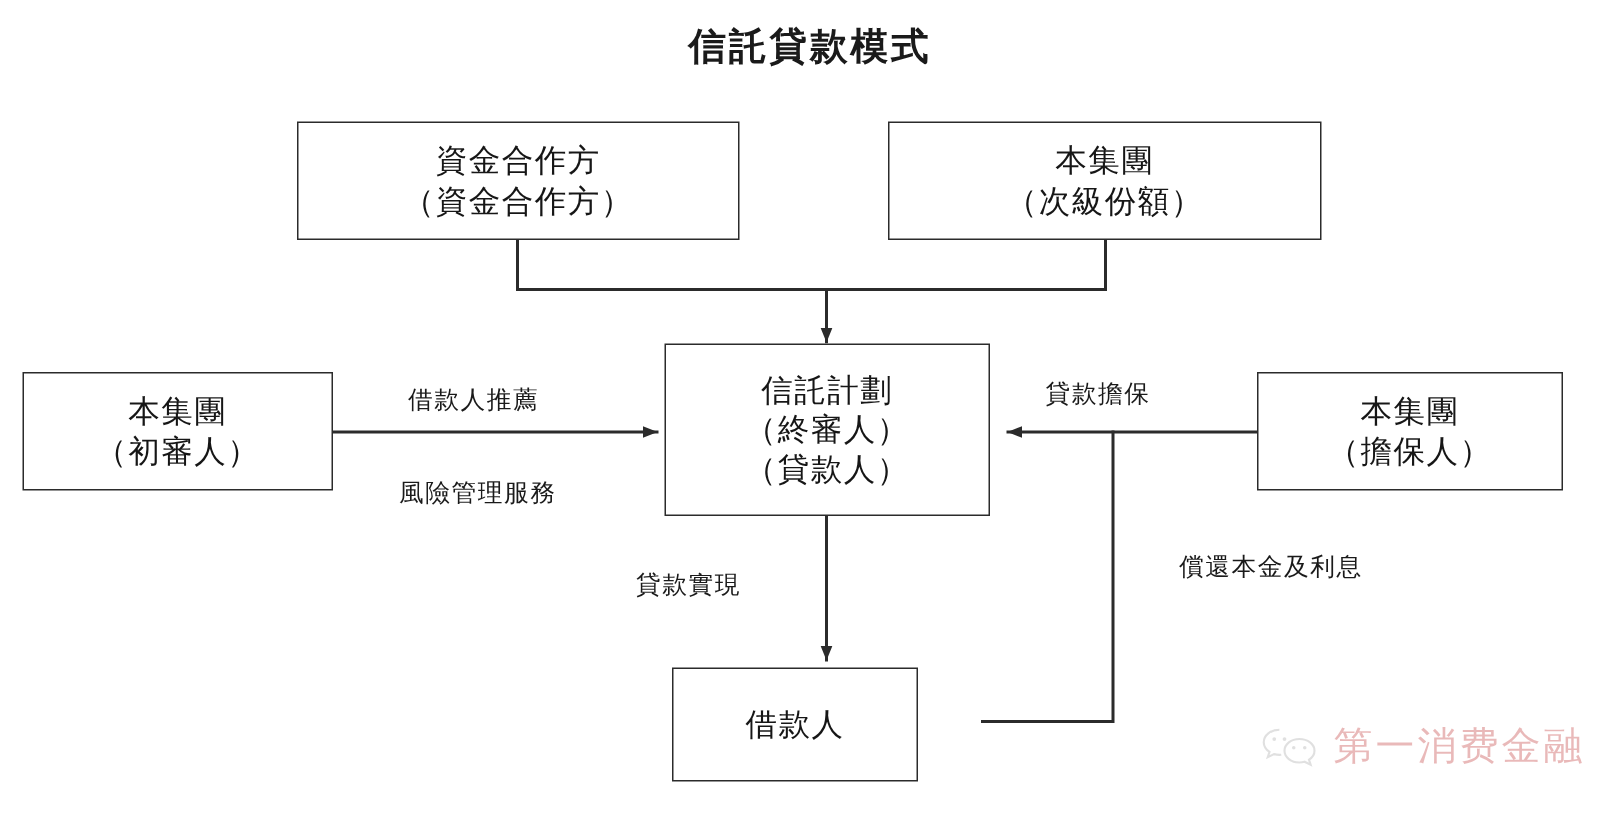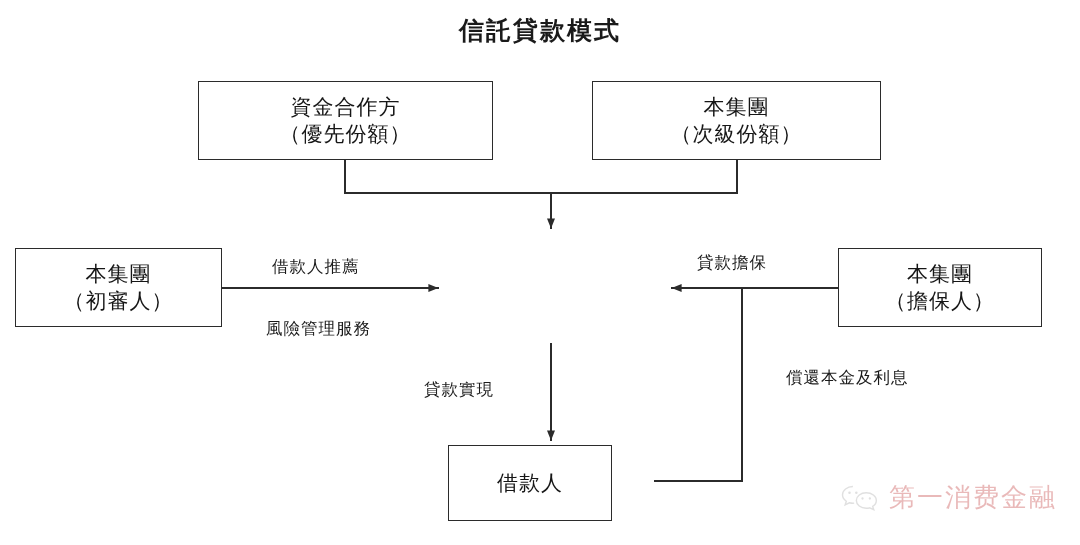--- a/index.html
+++ b/index.html
@@ -100,33 +100,38 @@
       <path d="M838,288 L672,288" marker-end="url(#arrowL)"></path>
 
       <path d="M551,344 L551,440" marker-end="url(#arrowD)"></path>
 
       <path d="M655,481 L742,481 L742,288"></path>
     </g>
   </svg>
 
   <div class="node" style="left:198px;top:81px;width:295px;height:79px;">
     <span>資金合作方</span>
-    <span>（優先份額）</span>
+    <span>（資金合作方）</span>
   </div>
 
   <div class="node" style="left:592px;top:81px;width:289px;height:79px;">
     <span>本集團</span>
     <span>（次級份額）</span>
   </div>
 
   <div class="node" style="left:15px;top:248px;width:207px;height:79px;">
     <span>本集團</span>
     <span>（初審人）</span>
   </div>
 
+  <div class="node" style="left:443px;top:229px;width:217px;height:115px;">
+    <span>信託計劃</span>
+    <span>（終審人）</span>
+    <span>（貸款人）</span>
+  </div>
 
   <div class="node" style="left:838px;top:248px;width:204px;height:79px;">
     <span>本集團</span>
     <span>（擔保人）</span>
   </div>
 
   <div class="node" style="left:448px;top:445px;width:164px;height:76px;">
     <span>借款人</span>
   </div>
 

